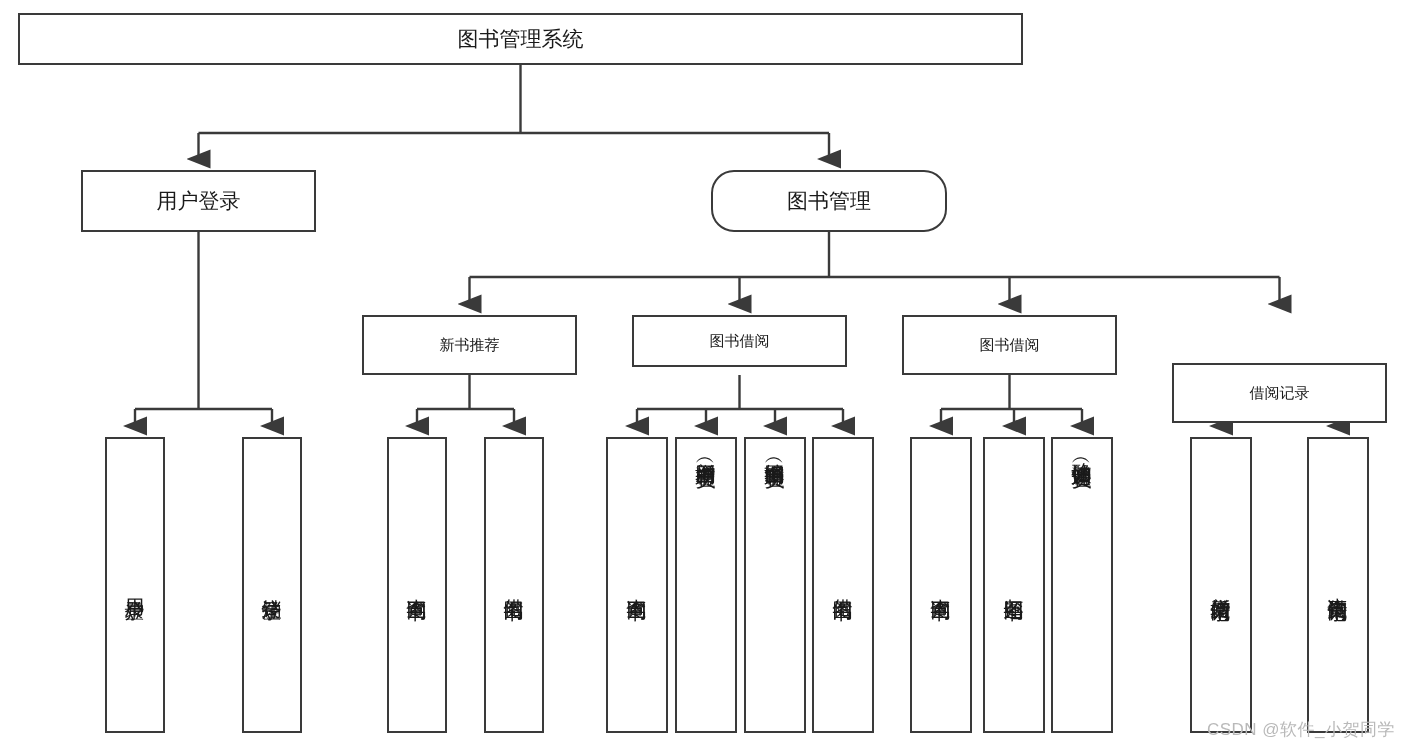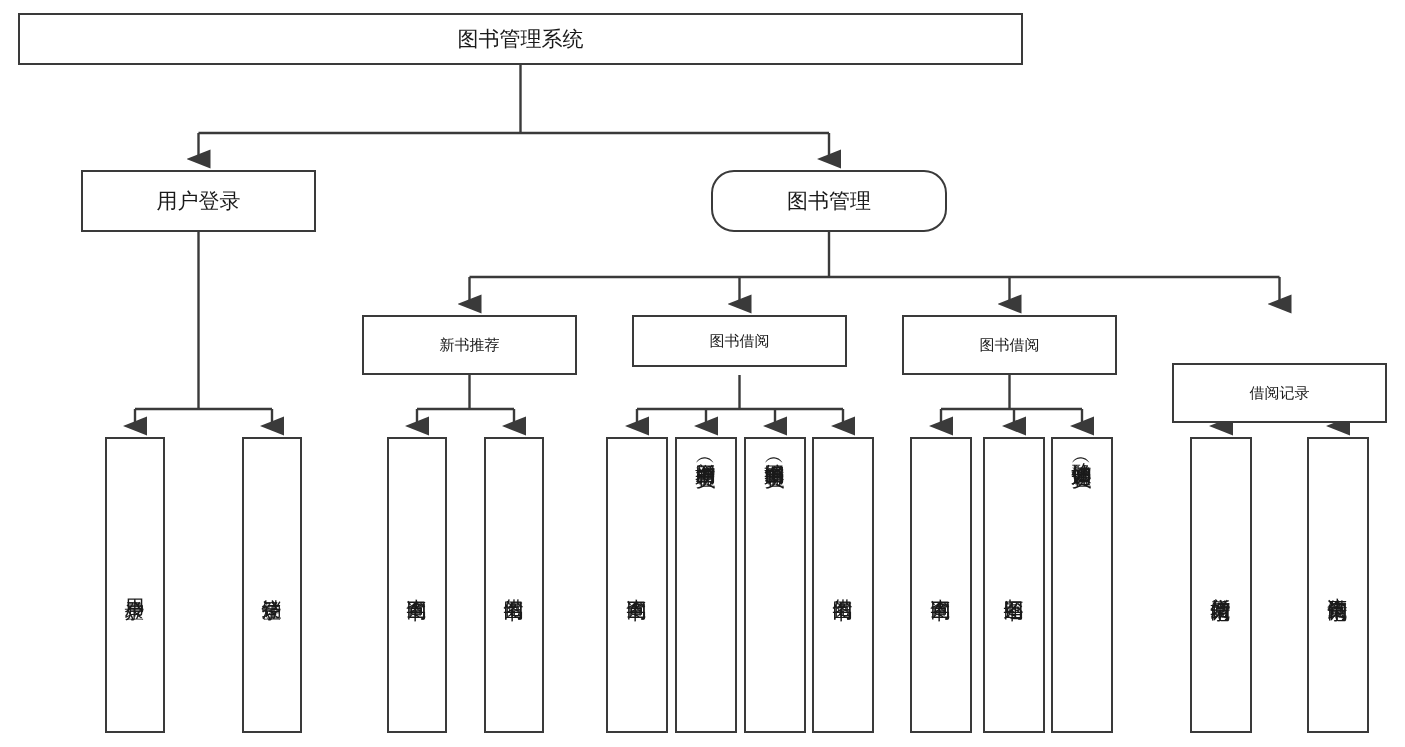--- a/index.html
+++ b/index.html
@@ -179,14 +179,15 @@
         <span class="node-label">确认归还（管理员）</span>
       </div>
       <div class="node leaf align-mid" style="left: 1190px; top: 437px; width: 62px; height: 296px;">
         <span class="node-label">新增借阅记录</span>
       </div>
       <div class="node leaf align-mid" style="left: 1307px; top: 437px; width: 62px; height: 296px;">
         <span class="node-label">查询借阅记录</span>
       </div>
     </div>
 
+  <div id="watermark">CSDN @软件_小贺同学</div>
 
 </div>
 
 </body></html>

